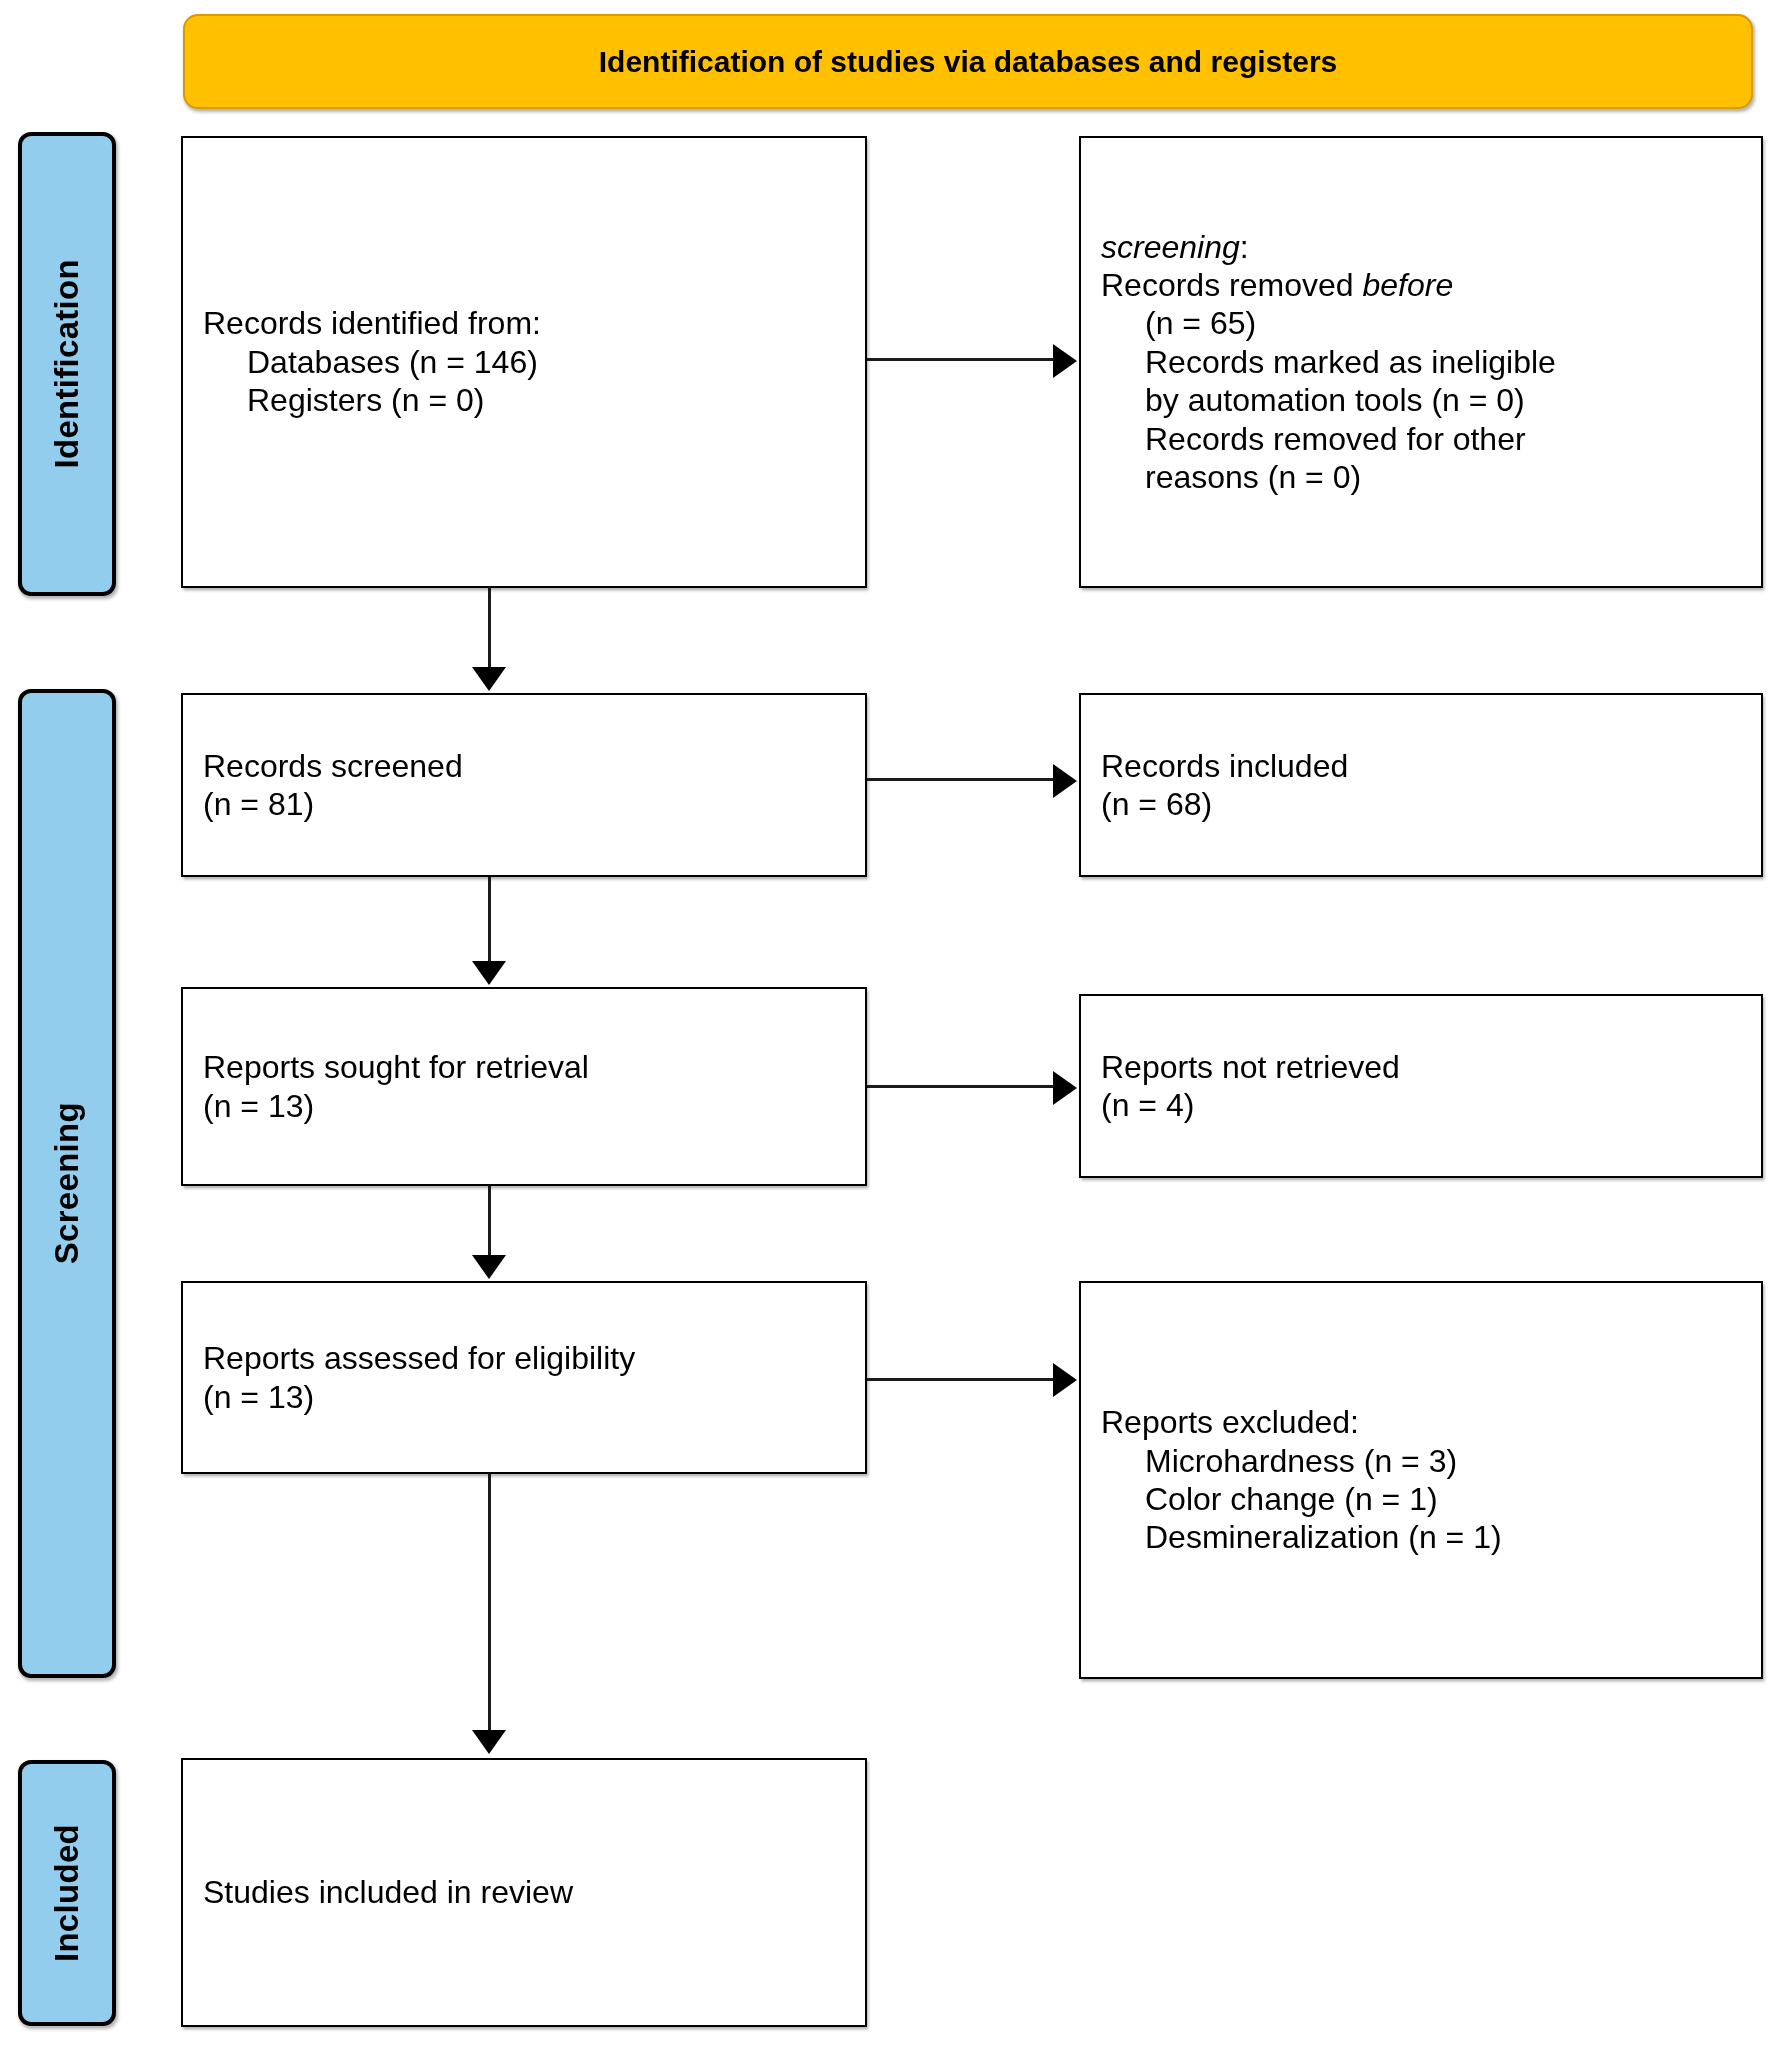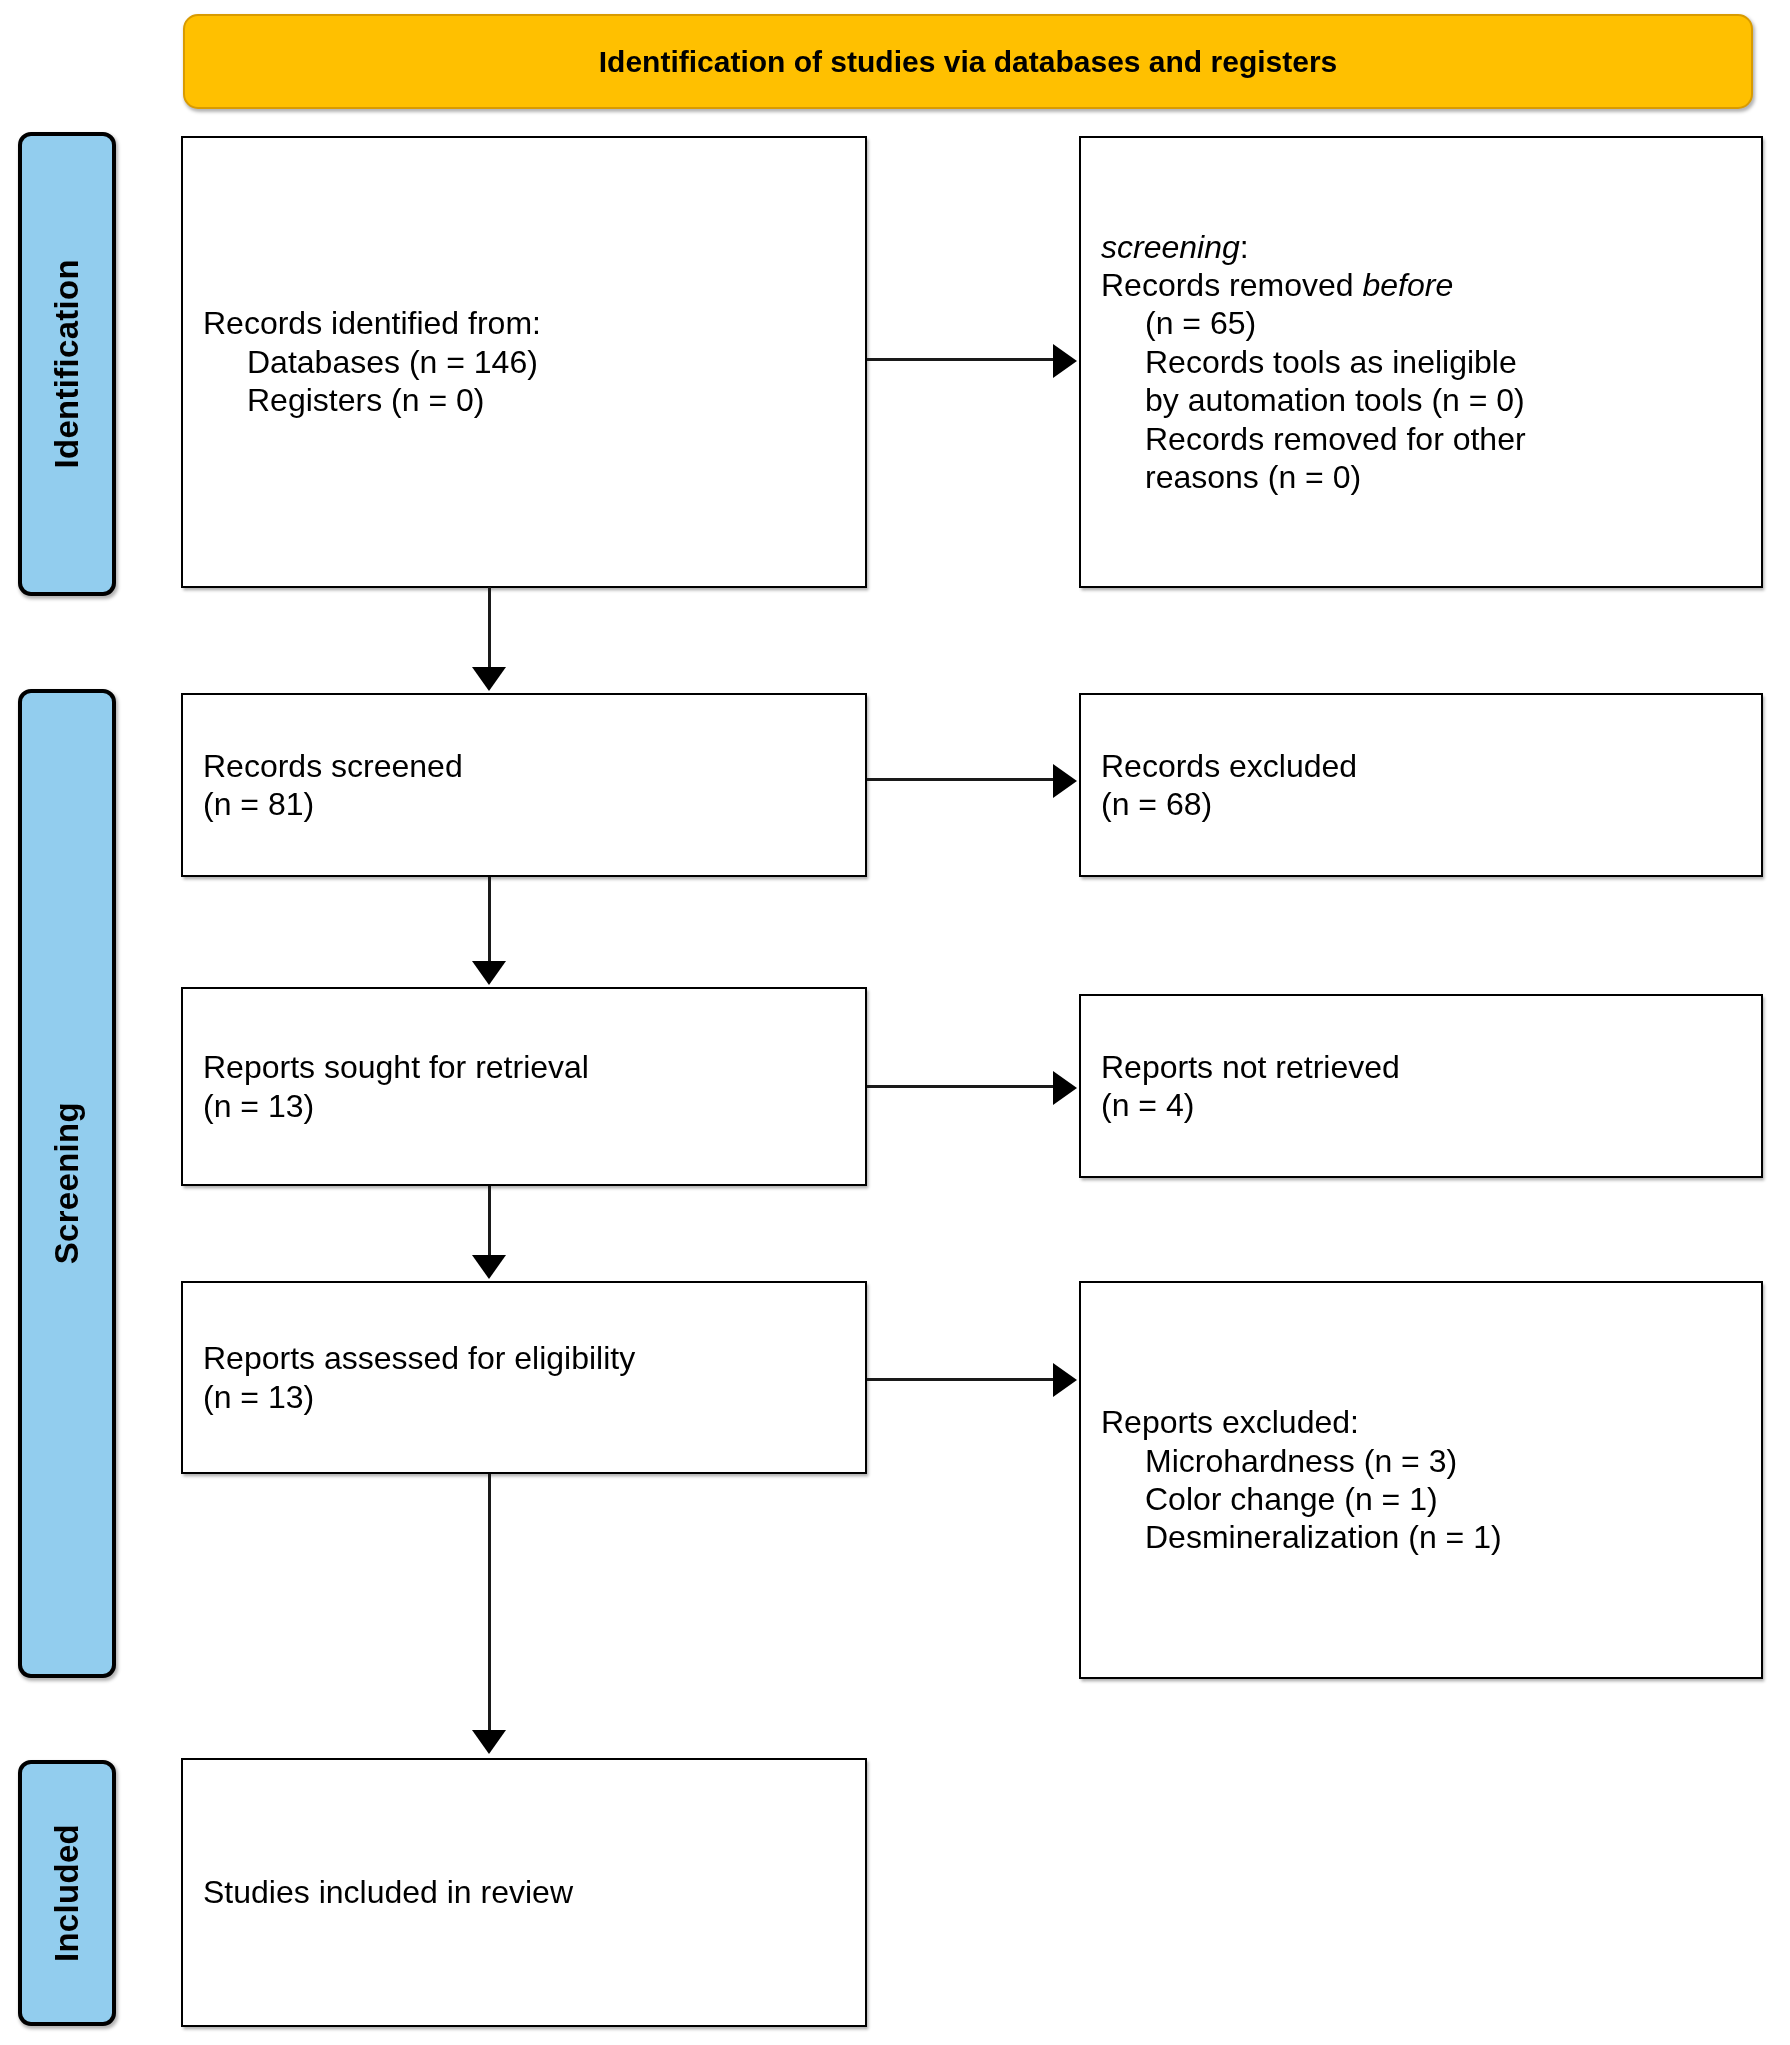--- a/index.html
+++ b/index.html
@@ -169,33 +169,33 @@
   <div class="box" id="box-identified">
     <p>Records identified from:</p>
     <p class="indent">Databases (n = 146)</p>
     <p class="indent">Registers (n = 0)</p>
   </div>
 
   <div class="box" id="box-removed-before">
     <p><span class="it">screening</span><span>:</span></p>
     <p><span>Records removed </span><span class="it">before</span></p>
     <p class="indent">(n = 65)</p>
-    <p class="indent">Records tools as ineligible</p>
+    <p class="indent">Records marked as ineligible</p>
     <p class="indent">by automation tools (n = 0)</p>
     <p class="indent">Records removed for other</p>
     <p class="indent">reasons (n = 0)</p>
   </div>
 
   <div class="box" id="box-screened">
     <p>Records screened</p>
     <p>(n = 81)</p>
   </div>
 
   <div class="box" id="box-excluded-records">
-    <p>Records excluded</p>
+    <p>Records included</p>
     <p>(n = 68)</p>
   </div>
 
   <div class="box" id="box-sought">
     <p>Reports sought for retrieval</p>
     <p>(n = 13)</p>
   </div>
 
   <div class="box" id="box-not-retrieved">
     <p>Reports not retrieved</p>

